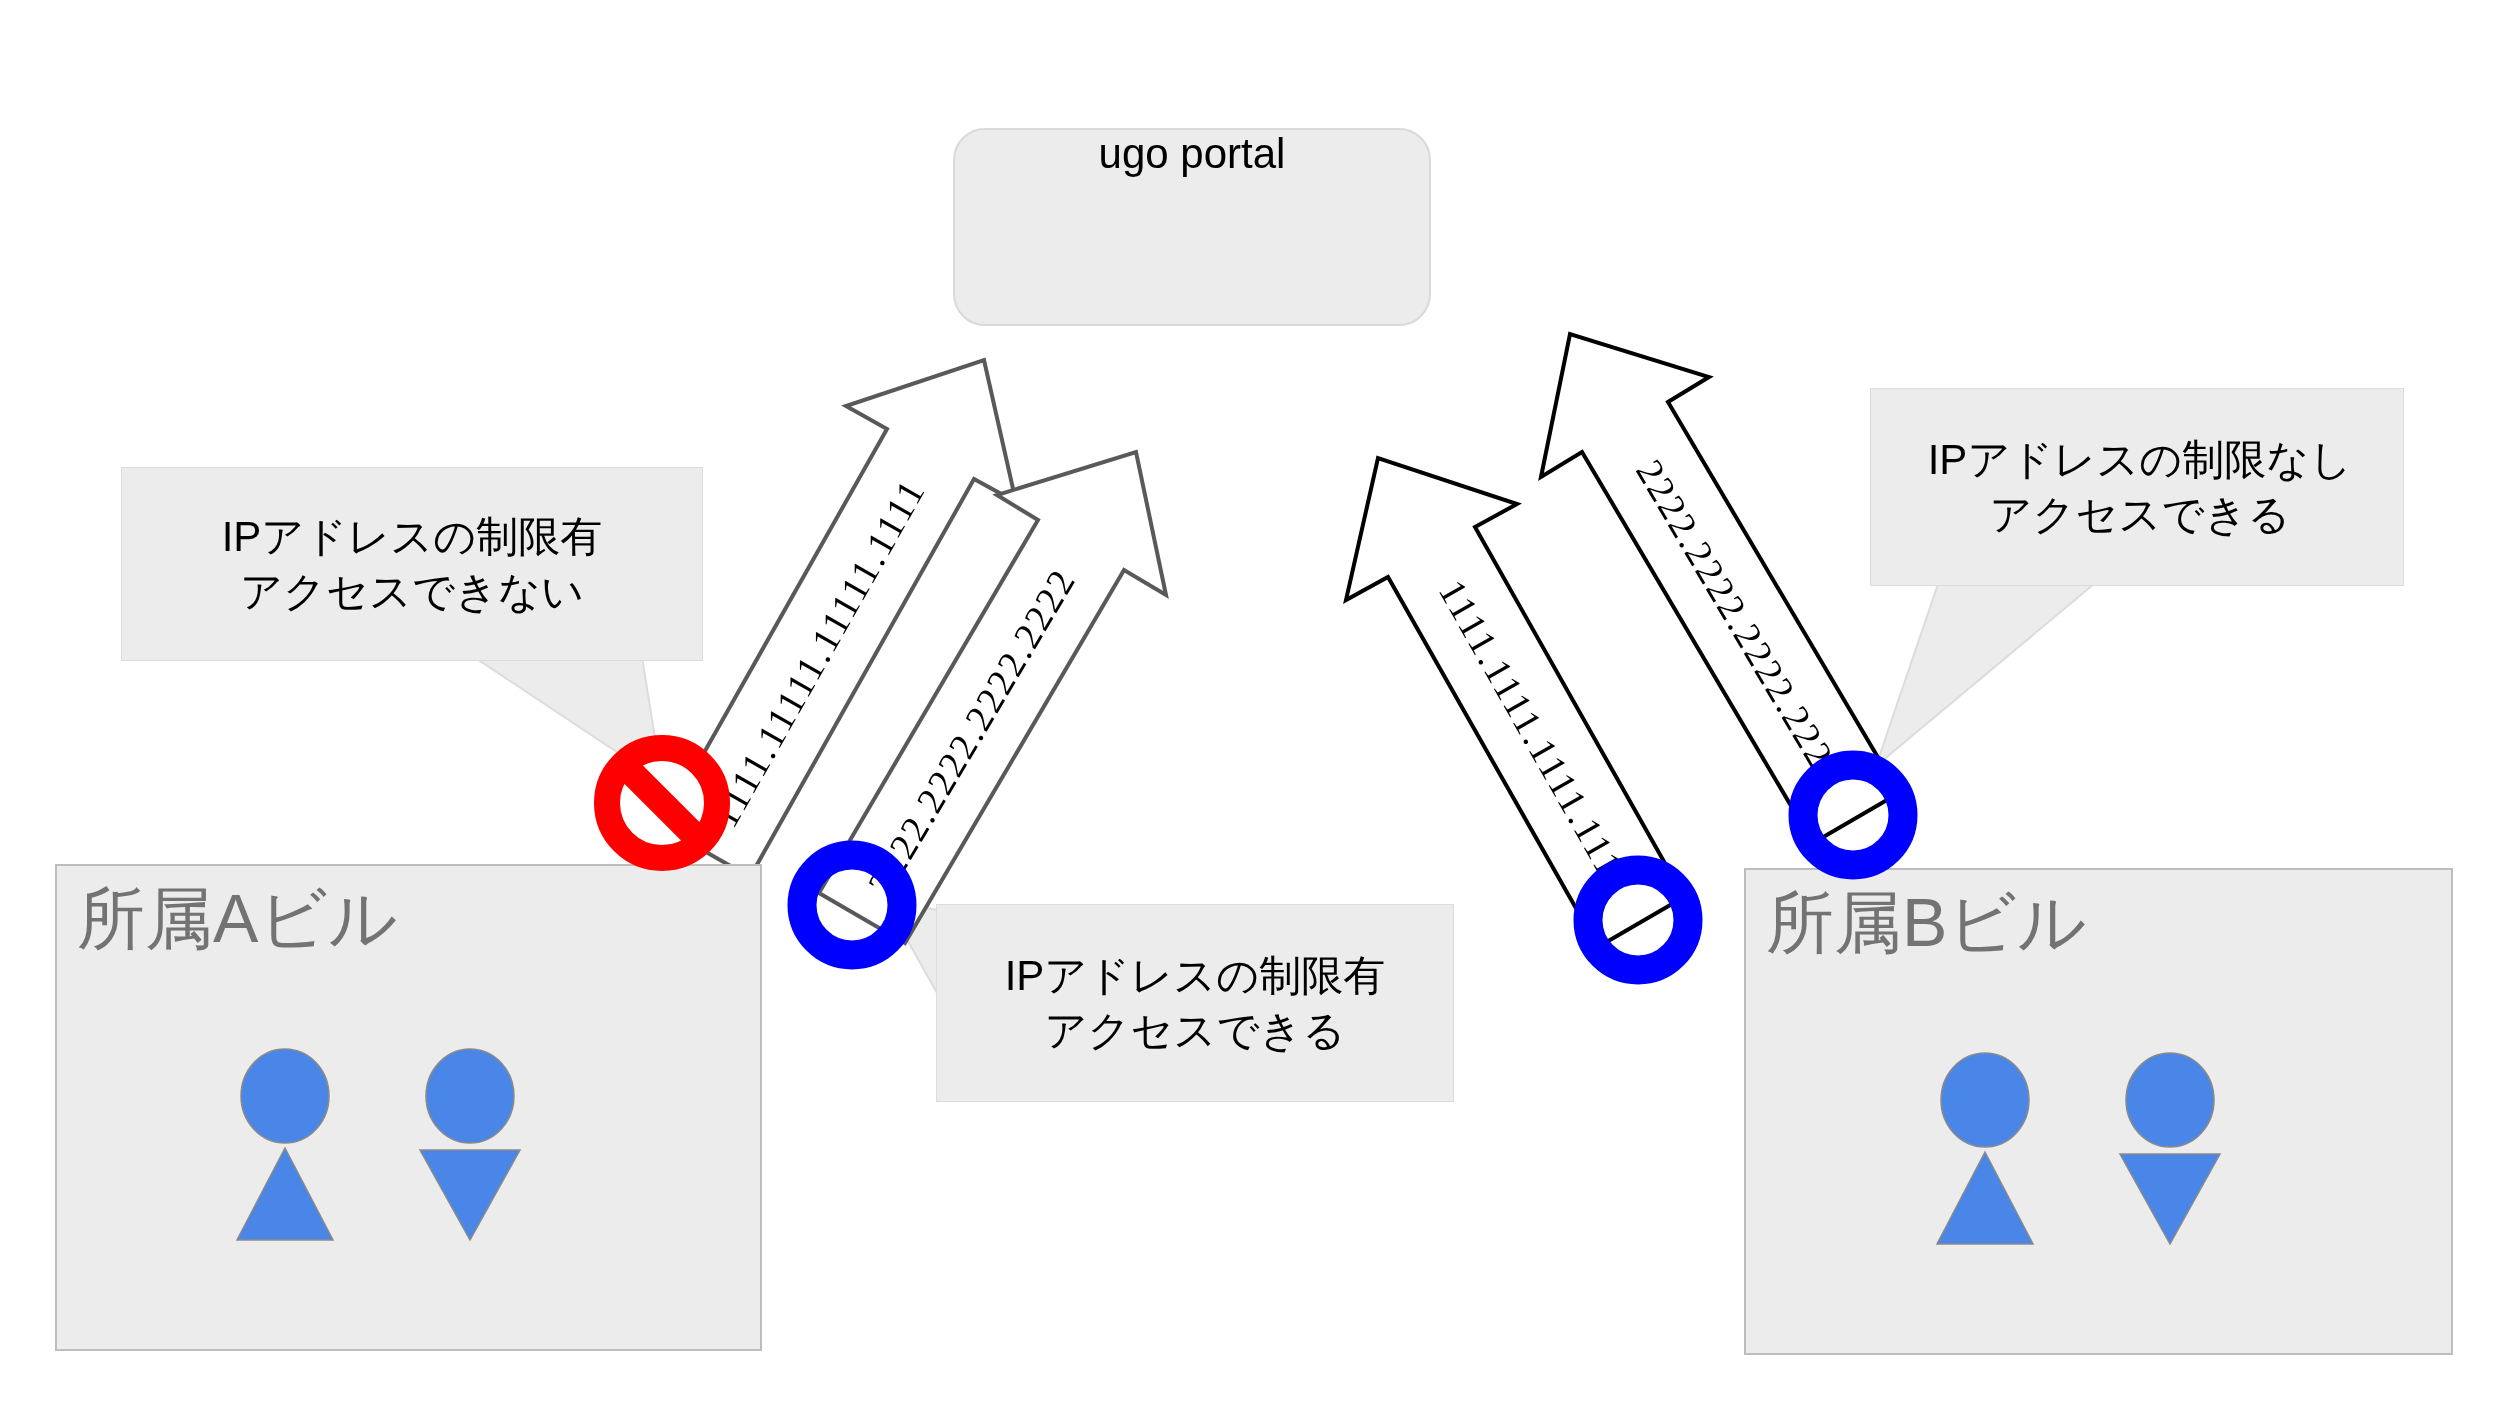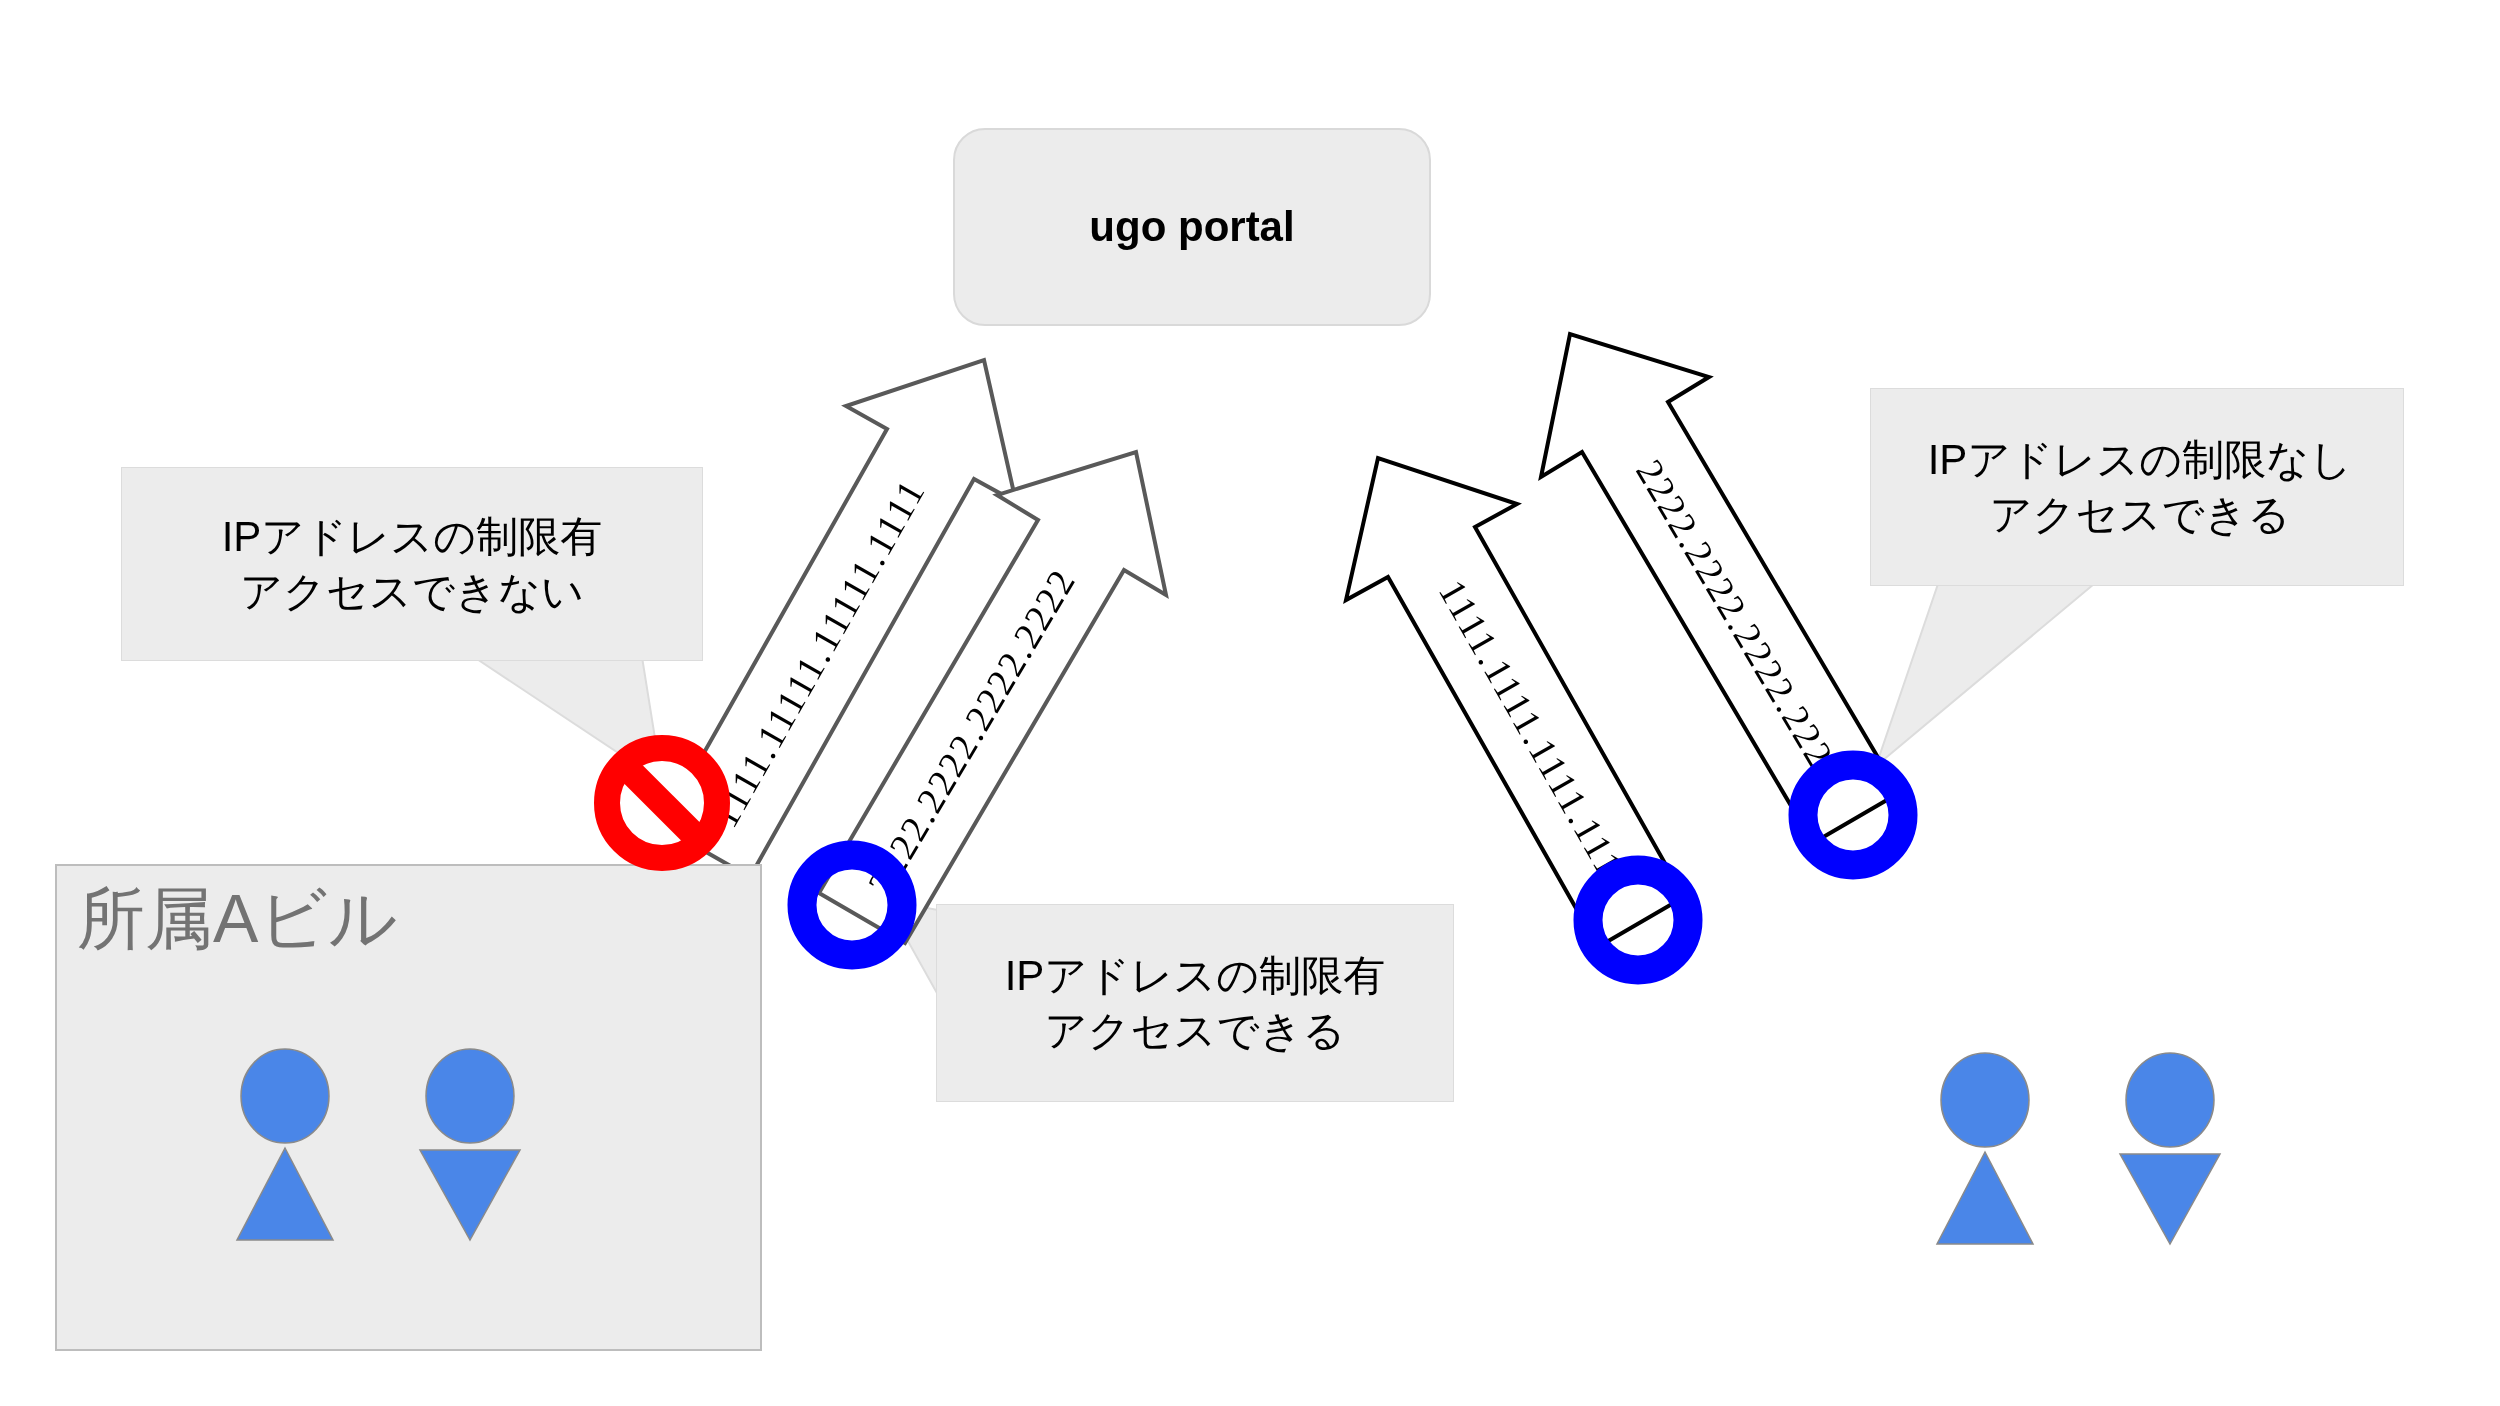--- a/index.html
+++ b/index.html
@@ -11,22 +11,22 @@
     font-family:"Liberation Sans", sans-serif;
   }
   svg.layer{position:absolute;left:0;top:0;pointer-events:none;}
   #base-layer{z-index:1;}
   #icon-layer{z-index:3;}
   .htmlboxes{position:absolute;left:0;top:0;width:100%;height:100%;z-index:2;pointer-events:none;}
 
   .portal-box{
     position:absolute;left:953px;top:128px;width:474px;height:194px;
     background:#ececec;border:2px solid #d9d9d9;border-radius:32px;
-    display:flex;align-items:center;justify-content:center;
-    font-size:42px;color:#000;font-weight:bold;
+    display:flex;align-items:flex-start;justify-content:center;
+    font-size:42px;color:#000;
   }
 
   .callout{
     position:absolute;background:#ececec;border:1px solid #dcdcdc;
     text-align:center;color:#000;
     display:flex;flex-direction:column;justify-content:center;
     font-size:42px;line-height:1.32;
   }
   #callout-left{left:121px;top:467px;width:580px;height:192px;}
   #callout-middle{left:936px;top:904px;width:516px;height:196px;}
@@ -99,20 +99,23 @@
 
     <div class="callout" id="callout-right">
       <div>IPアドレスの制限なし</div>
       <div>アクセスできる</div>
     </div>
 
     <div class="building" id="building-a">
       <div class="building-label">所属Aビル</div>
     </div>
 
+    <div class="building" id="building-b">
+      <div class="building-label">所属Bビル</div>
+    </div>
   </div>
 
   <svg id="icon-layer" class="layer" width="2500" height="1406" viewBox="0 0 2500 1406">
 
     <g>
       <circle cx="662" cy="803" r="55" fill="#ffffff" stroke="#ff0000" stroke-width="26"></circle>
       <line x1="627" y1="768" x2="697" y2="838" stroke="#ff0000" stroke-width="26"></line>
     </g>
 
     <circle cx="852" cy="905" r="50" fill="none" stroke="#0000ff" stroke-width="29"></circle>

